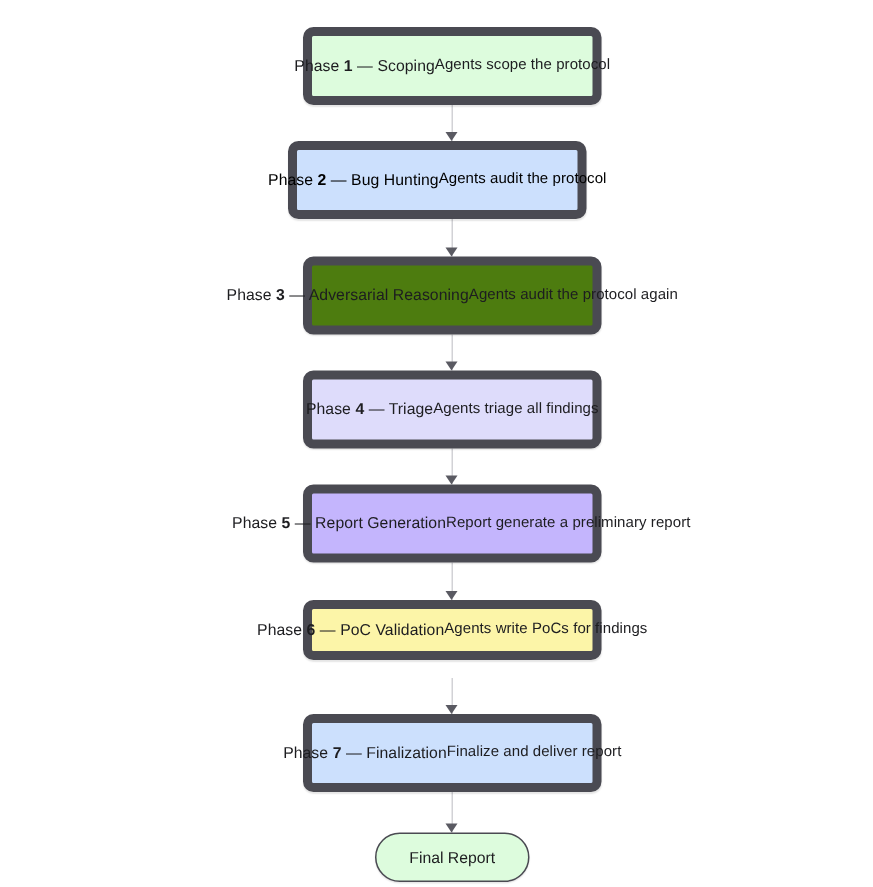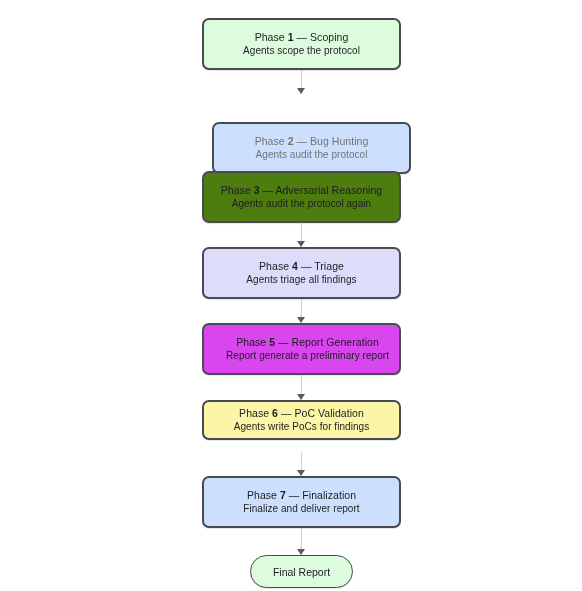--- a/index.html
+++ b/index.html
@@ -39,24 +39,24 @@
     border-right: 4px solid transparent;
     border-top: 6px solid #5a5a62;
   }
 
   
   .node {
     position: absolute;
     left: 202px;
     width: 199px;
     box-sizing: border-box;
-    border: 2px solid #8b5cf6;
+    border: 6px solid #8b5cf6;
     border-radius: 7px;
     display: flex;
-    flex-direction: column;
+    flex-direction: row;
     align-items: center;
     justify-content: center;
     text-align: center;
     color: #1d1d20;
     line-height: 1.38;
     box-shadow: 0 1px 1px rgba(0,0,0,0.10);
   }
   .node .line1 {
     font-size: 10.5px;
     letter-spacing: 0.05px;
@@ -109,42 +109,42 @@
   <div class="connector" style="top: 528px; height: 27px; background: rgb(210, 210, 214);"></div>
   <div class="arrowhead" style="top: 549px; border-top-color: rgb(90, 90, 98);"></div>
 
   <div class="node" style="left: 202px; top: 18px; width: 199px; height: 52px; background: rgb(221, 252, 221); border-color: rgb(74, 74, 82); color: rgb(29, 29, 32);">
     <div class="line1">
       <span>Phase </span><b>1</b><span> — Scoping</span>
     </div>
     <div class="line2">Agents scope the protocol</div>
   </div>
 
-  <div class="node" style="left: 212px; top: 94px; width: 199px; height: 52px; background: rgb(204, 224, 253); border-color: rgb(74, 74, 82); color: #737373; margin-top: 28px;">
+  <div class="node" style="left: 192px; top: 94px; width: 199px; height: 52px; background: rgb(204, 224, 253); border-color: rgb(74, 74, 82); color: #000000;">
     <div class="line1">
       <span>Phase </span><b>2</b><span> — Bug Hunting</span>
     </div>
     <div class="line2">Agents audit the protocol</div>
   </div>
 
   <div class="node" style="left: 202px; top: 171px; width: 199px; height: 52px; background: #4d7c0f; border-color: rgb(74, 74, 82); color: rgb(29, 29, 32);">
     <div class="line1">
       <span>Phase </span><b>3</b><span> — Adversarial Reasoning</span>
     </div>
     <div class="line2">Agents audit the protocol again</div>
   </div>
 
   <div class="node" style="left: 202px; top: 247px; width: 199px; height: 52px; background: rgb(222, 220, 251); border-color: rgb(74, 74, 82); color: rgb(29, 29, 32);">
     <div class="line1">
       <span>Phase </span><b>4</b><span> — Triage</span>
     </div>
     <div class="line2">Agents triage all findings</div>
   </div>
 
-  <div class="node" style="left: 202px; top: 323px; width: 199px; height: 52px; background: #d946ef; border-color: rgb(74, 74, 82); color: rgb(29, 29, 32); padding-left: 12px;">
+  <div class="node" style="left: 202px; top: 323px; width: 199px; height: 52px; background: #c4b5fd; border-color: rgb(74, 74, 82); color: rgb(29, 29, 32); padding-left: 12px;">
     <div class="line1">
       <span>Phase </span><b>5</b><span> — Report Generation</span>
     </div>
     <div class="line2">Report generate a preliminary report</div>
   </div>
 
   <div class="node" style="left: 202px; top: 400px; width: 199px; height: 40px; background: rgb(252, 245, 168); border-color: rgb(74, 74, 82); color: rgb(29, 29, 32);">
     <div class="line1">
       <span>Phase </span><b>6</b><span> — PoC Validation</span>
     </div>

